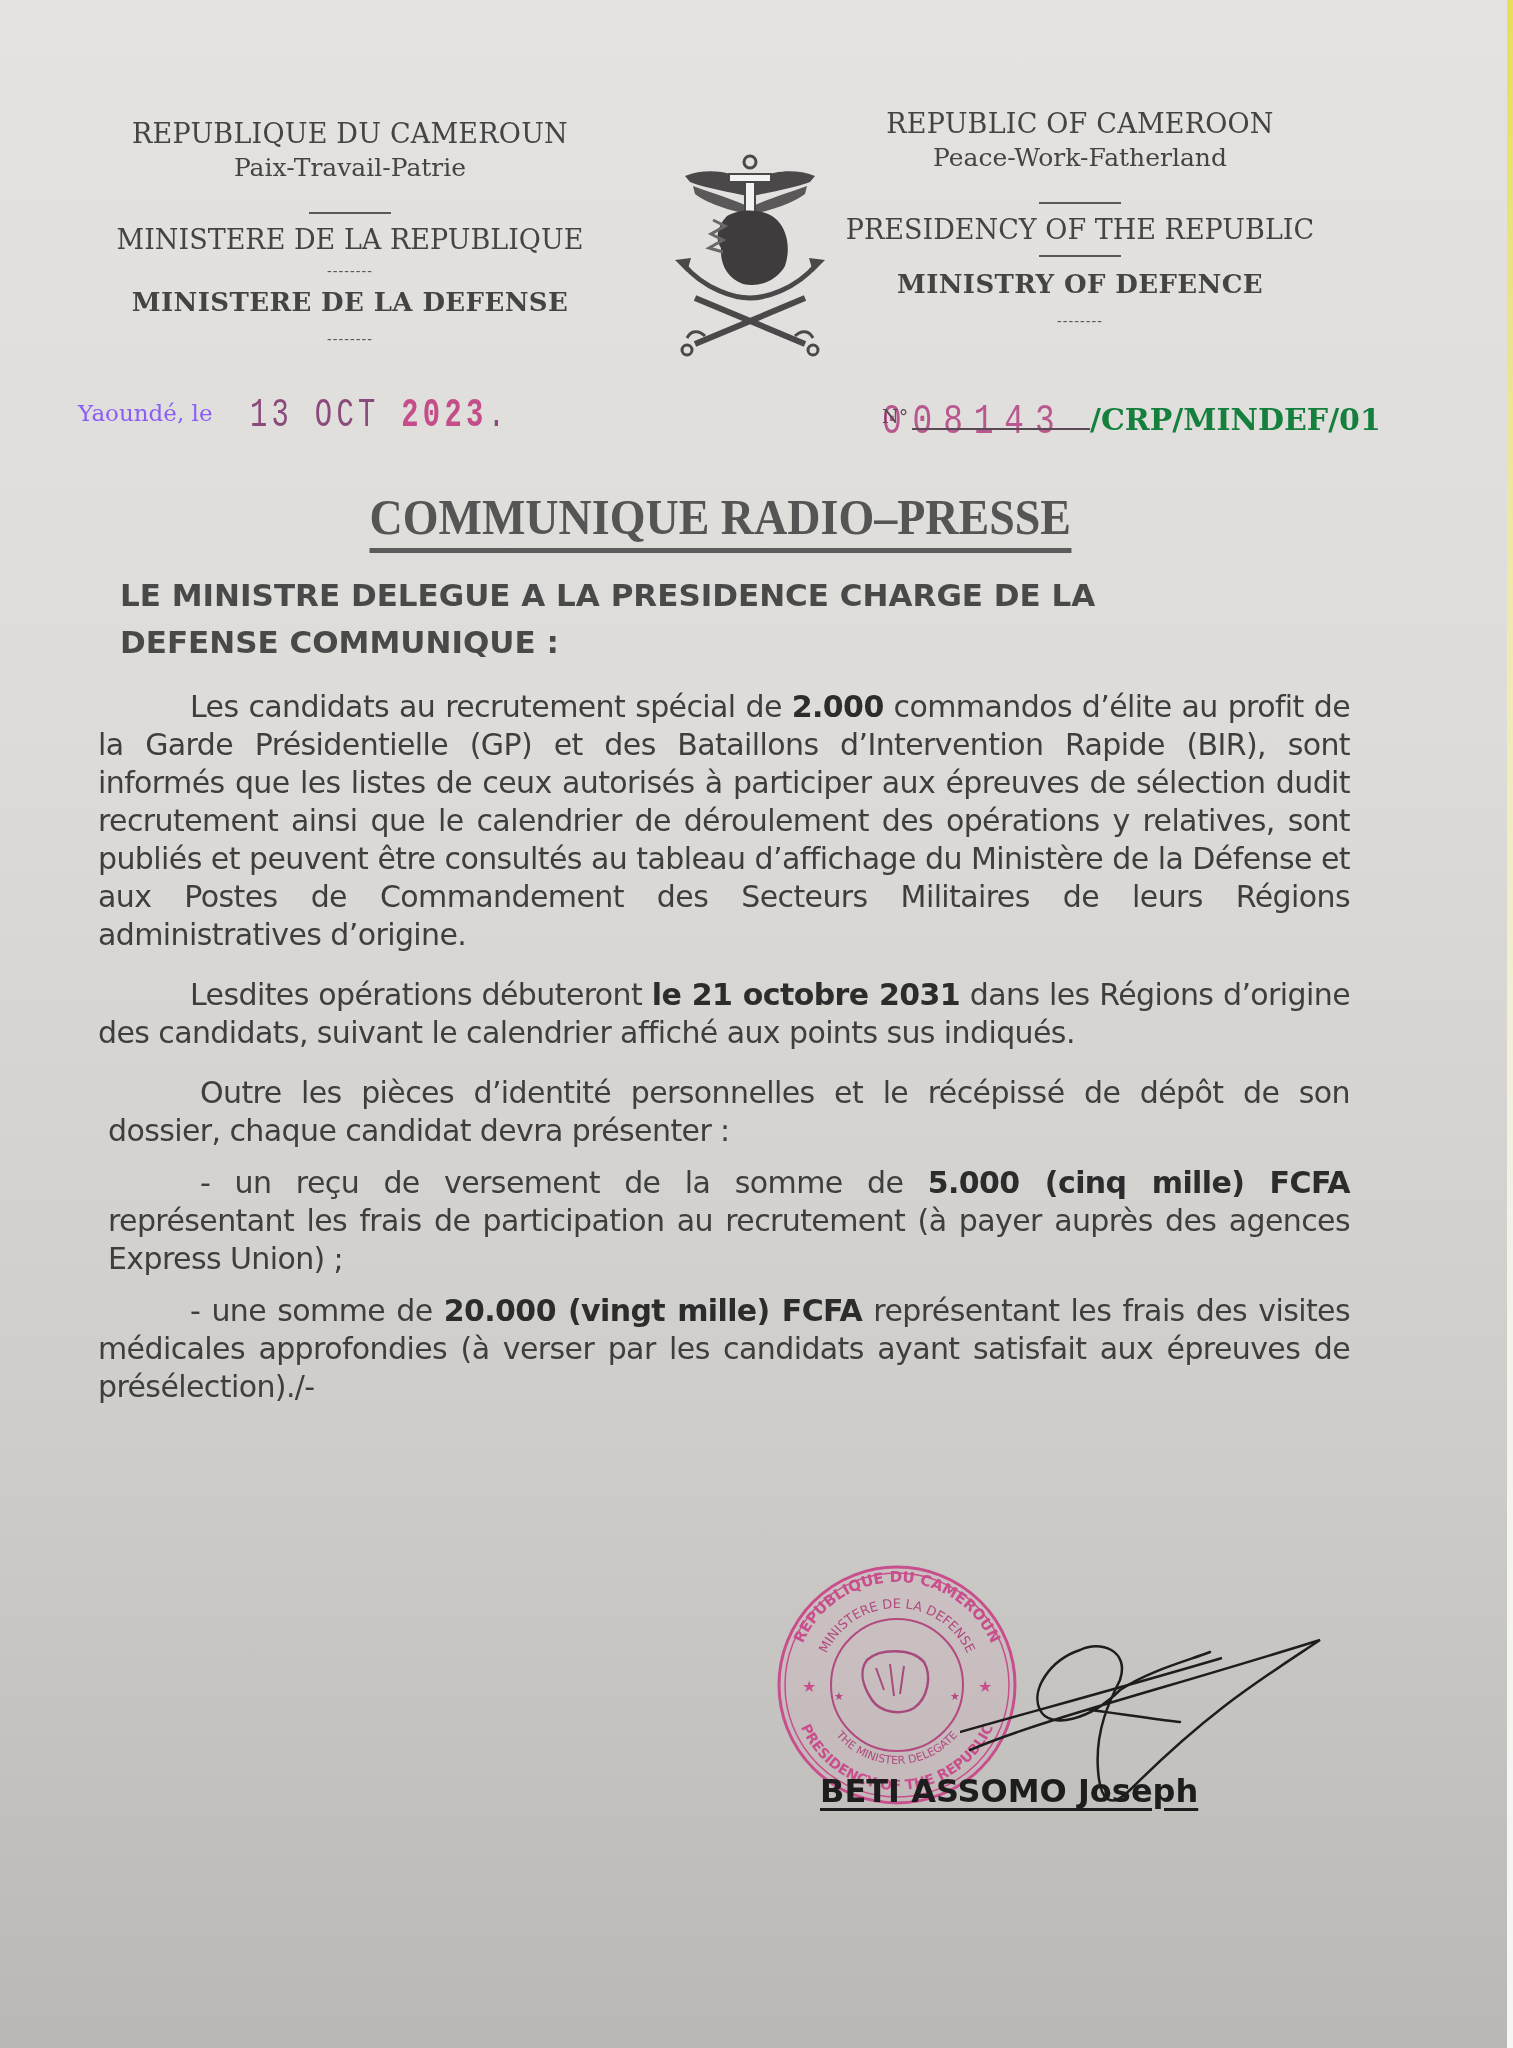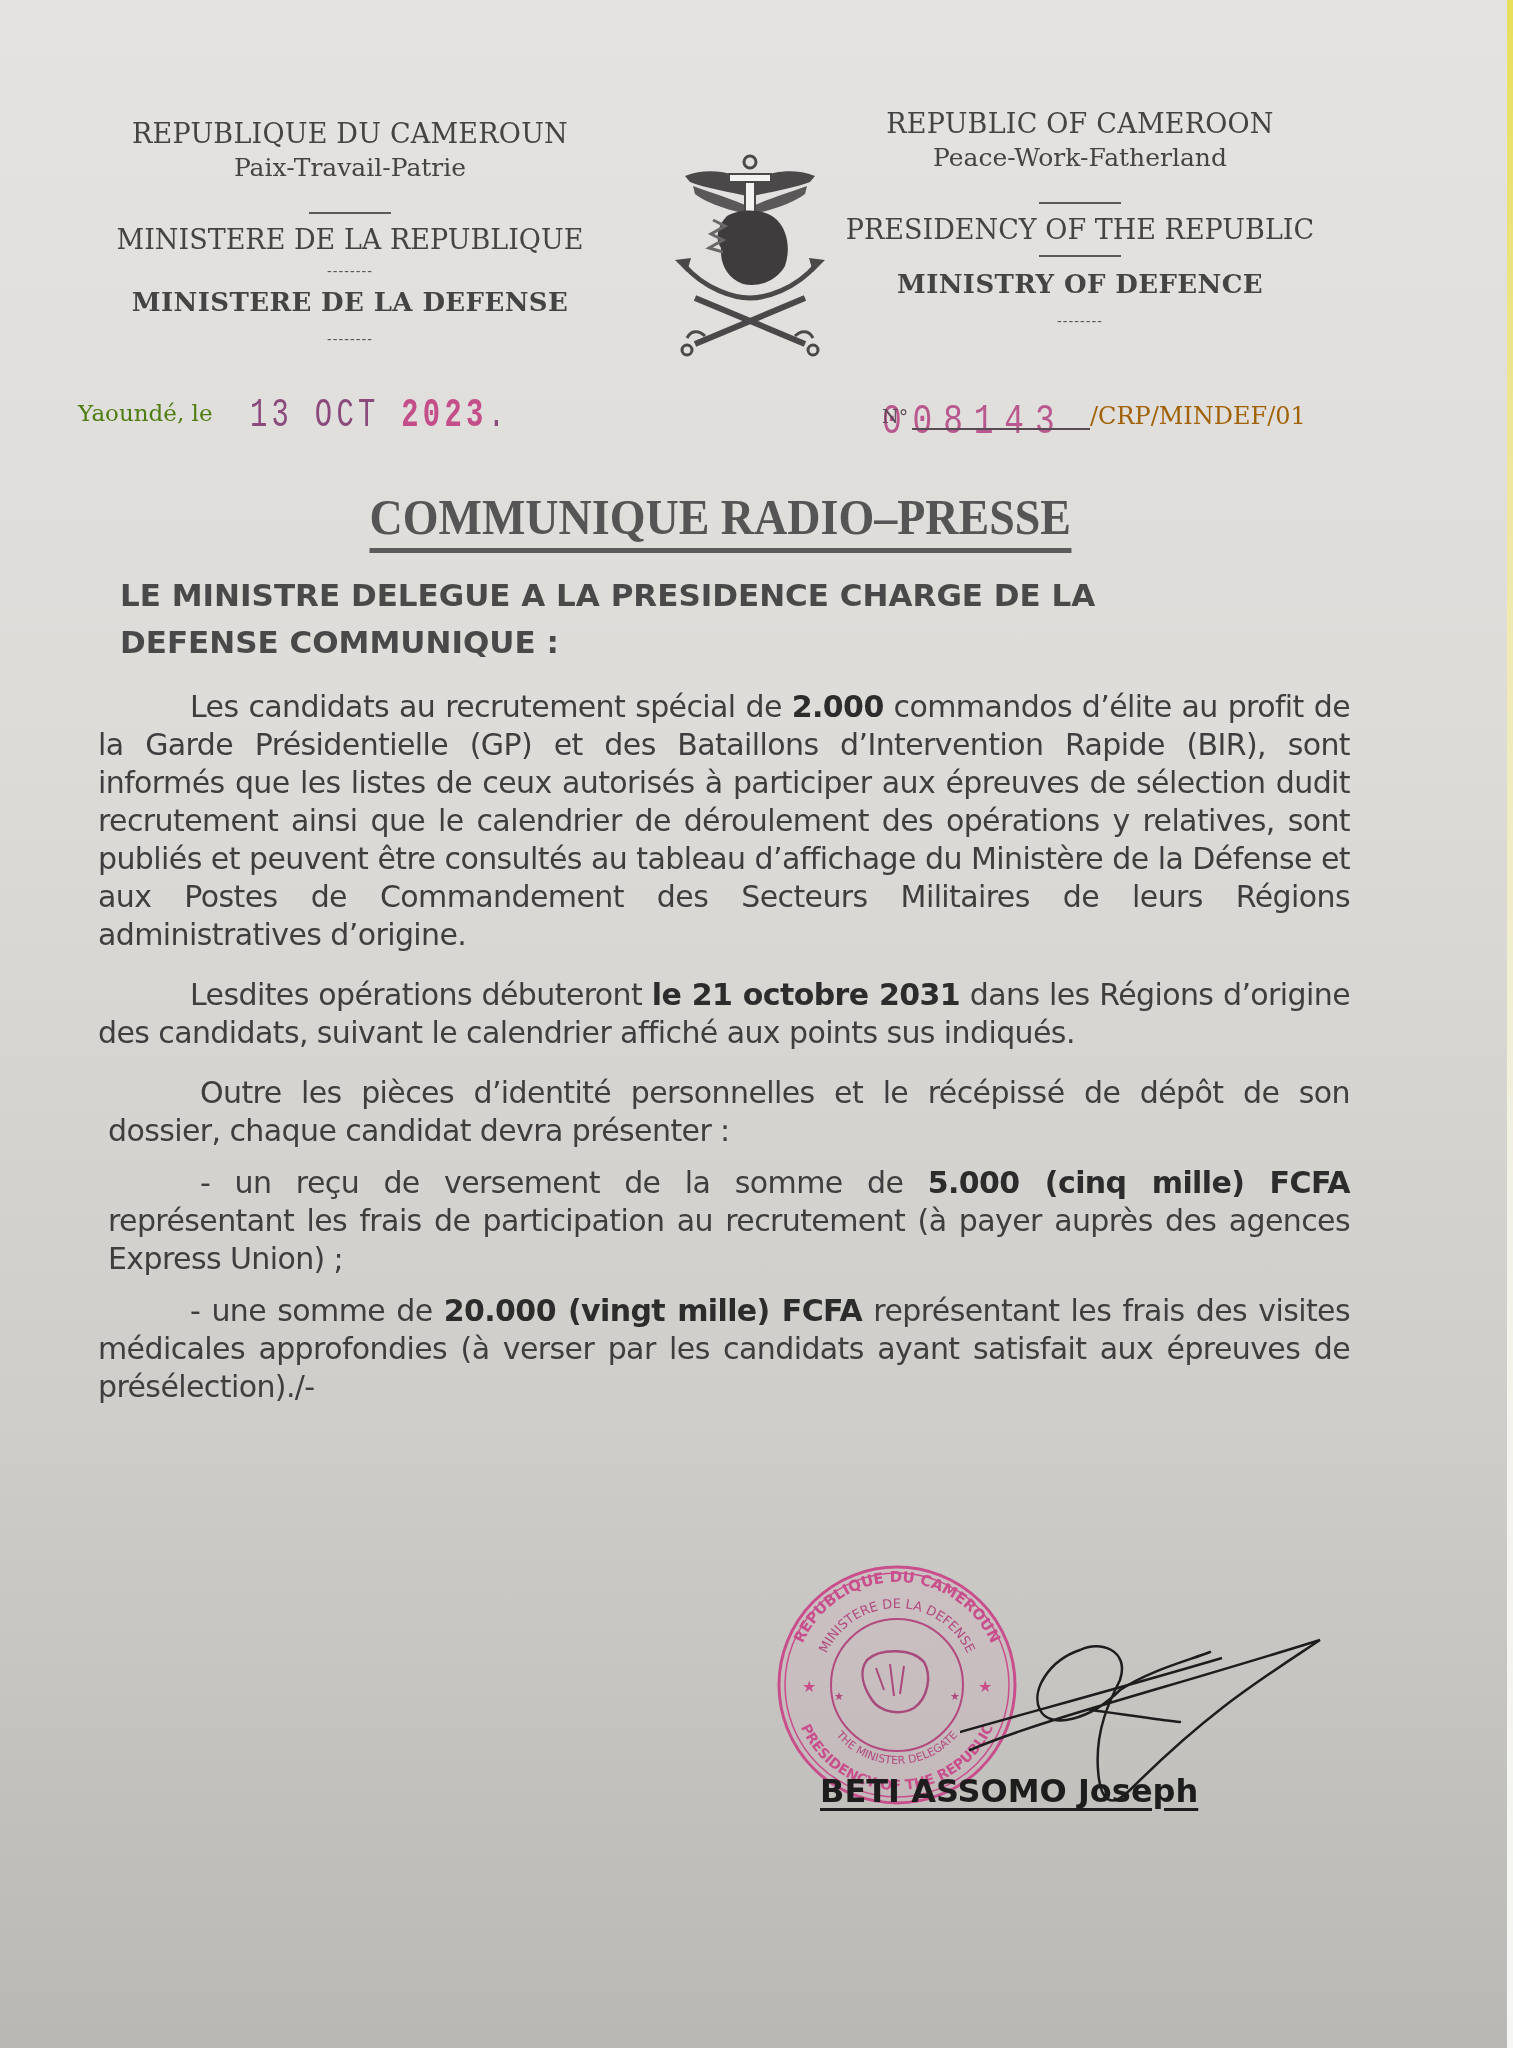--- a/index.html
+++ b/index.html
@@ -23,34 +23,34 @@
   .lh .l1 { font-size: 27px; letter-spacing: 0.2px; }
   .lh .l2 { font-size: 25px; margin-top: 4px; }
   .lh .sep { width: 82px; height: 2px; background: #5a5959; margin: 30px auto 10px; }
   .lh .l3 { font-size: 27px; }
   .lh .dash { font-size: 14px; letter-spacing: 1px; margin: 8px 0 8px; color: #5a5959; }
   .lh .l4 { font-size: 26px; font-weight: bold; letter-spacing: 0.4px; }
   .lh .dash2 { font-size: 14px; letter-spacing: 1px; margin-top: 14px; color: #5a5959; }
 
   .emblem { position: absolute; left: 665px; top: 148px; width: 170px; height: 212px; }
 
-  .dateline { position: absolute; left: 78px; top: 400px; font-family: "DejaVu Serif", serif; font-size: 23px; color: #4d7c0f; }
+  .dateline { position: absolute; left: 78px; top: 400px; font-family: "DejaVu Serif", serif; font-size: 23px; color: #8b5cf6; }
   .stamp-date {
     position: absolute; left: 250px; top: 393px;
     font-family: "Liberation Mono", monospace; font-size: 40px; color: #8a4a7c;
     letter-spacing: 6px; transform: scaleX(0.72); transform-origin: left center;
   }
   .stamp-date .yr { color: #c44e8a; font-weight: bold; }
   .ref-no {
     position: absolute; left: 882px; top: 398px; font-family: "Liberation Mono", monospace;
     font-size: 42px; color: #b8588e; letter-spacing: 14px; transform: scaleX(0.78); transform-origin: left center;
   }
   .ref-strike { position: absolute; left: 912px; top: 428px; width: 178px; height: 2px; background: #5a4a55; }
   .ref-prefix { position: absolute; left: 882px; top: 405px; font-family: "DejaVu Serif", serif; font-size: 19px; color: #5a4a55; }
-  .ref-suffix { position: absolute; left: 1090px; top: 402px; font-family: "DejaVu Serif", serif; font-size: 24px; color: #a16207; }
+  .ref-suffix { position: absolute; left: 1090px; top: 402px; font-family: "DejaVu Serif", serif; font-size: 30px; color: #15803d; font-weight: bold; }
 
   .title {
     position: absolute; left: 0; width: 1440px; top: 488px; text-align: center;
     font-family: "Liberation Serif", serif; font-size: 50px; font-weight: bold; color: #565555;
   }
   .title span { border-bottom: 5px solid #5c5b5b; padding-bottom: 2px; transform: scaleX(0.92); display: inline-block; }
   .subtitle {
     position: absolute; left: 120px; width: 1200px; top: 572px; text-align: left;
     font-family: "DejaVu Sans", sans-serif; font-weight: bold; font-size: 31px; line-height: 47px; color: #4a4949;
   }

